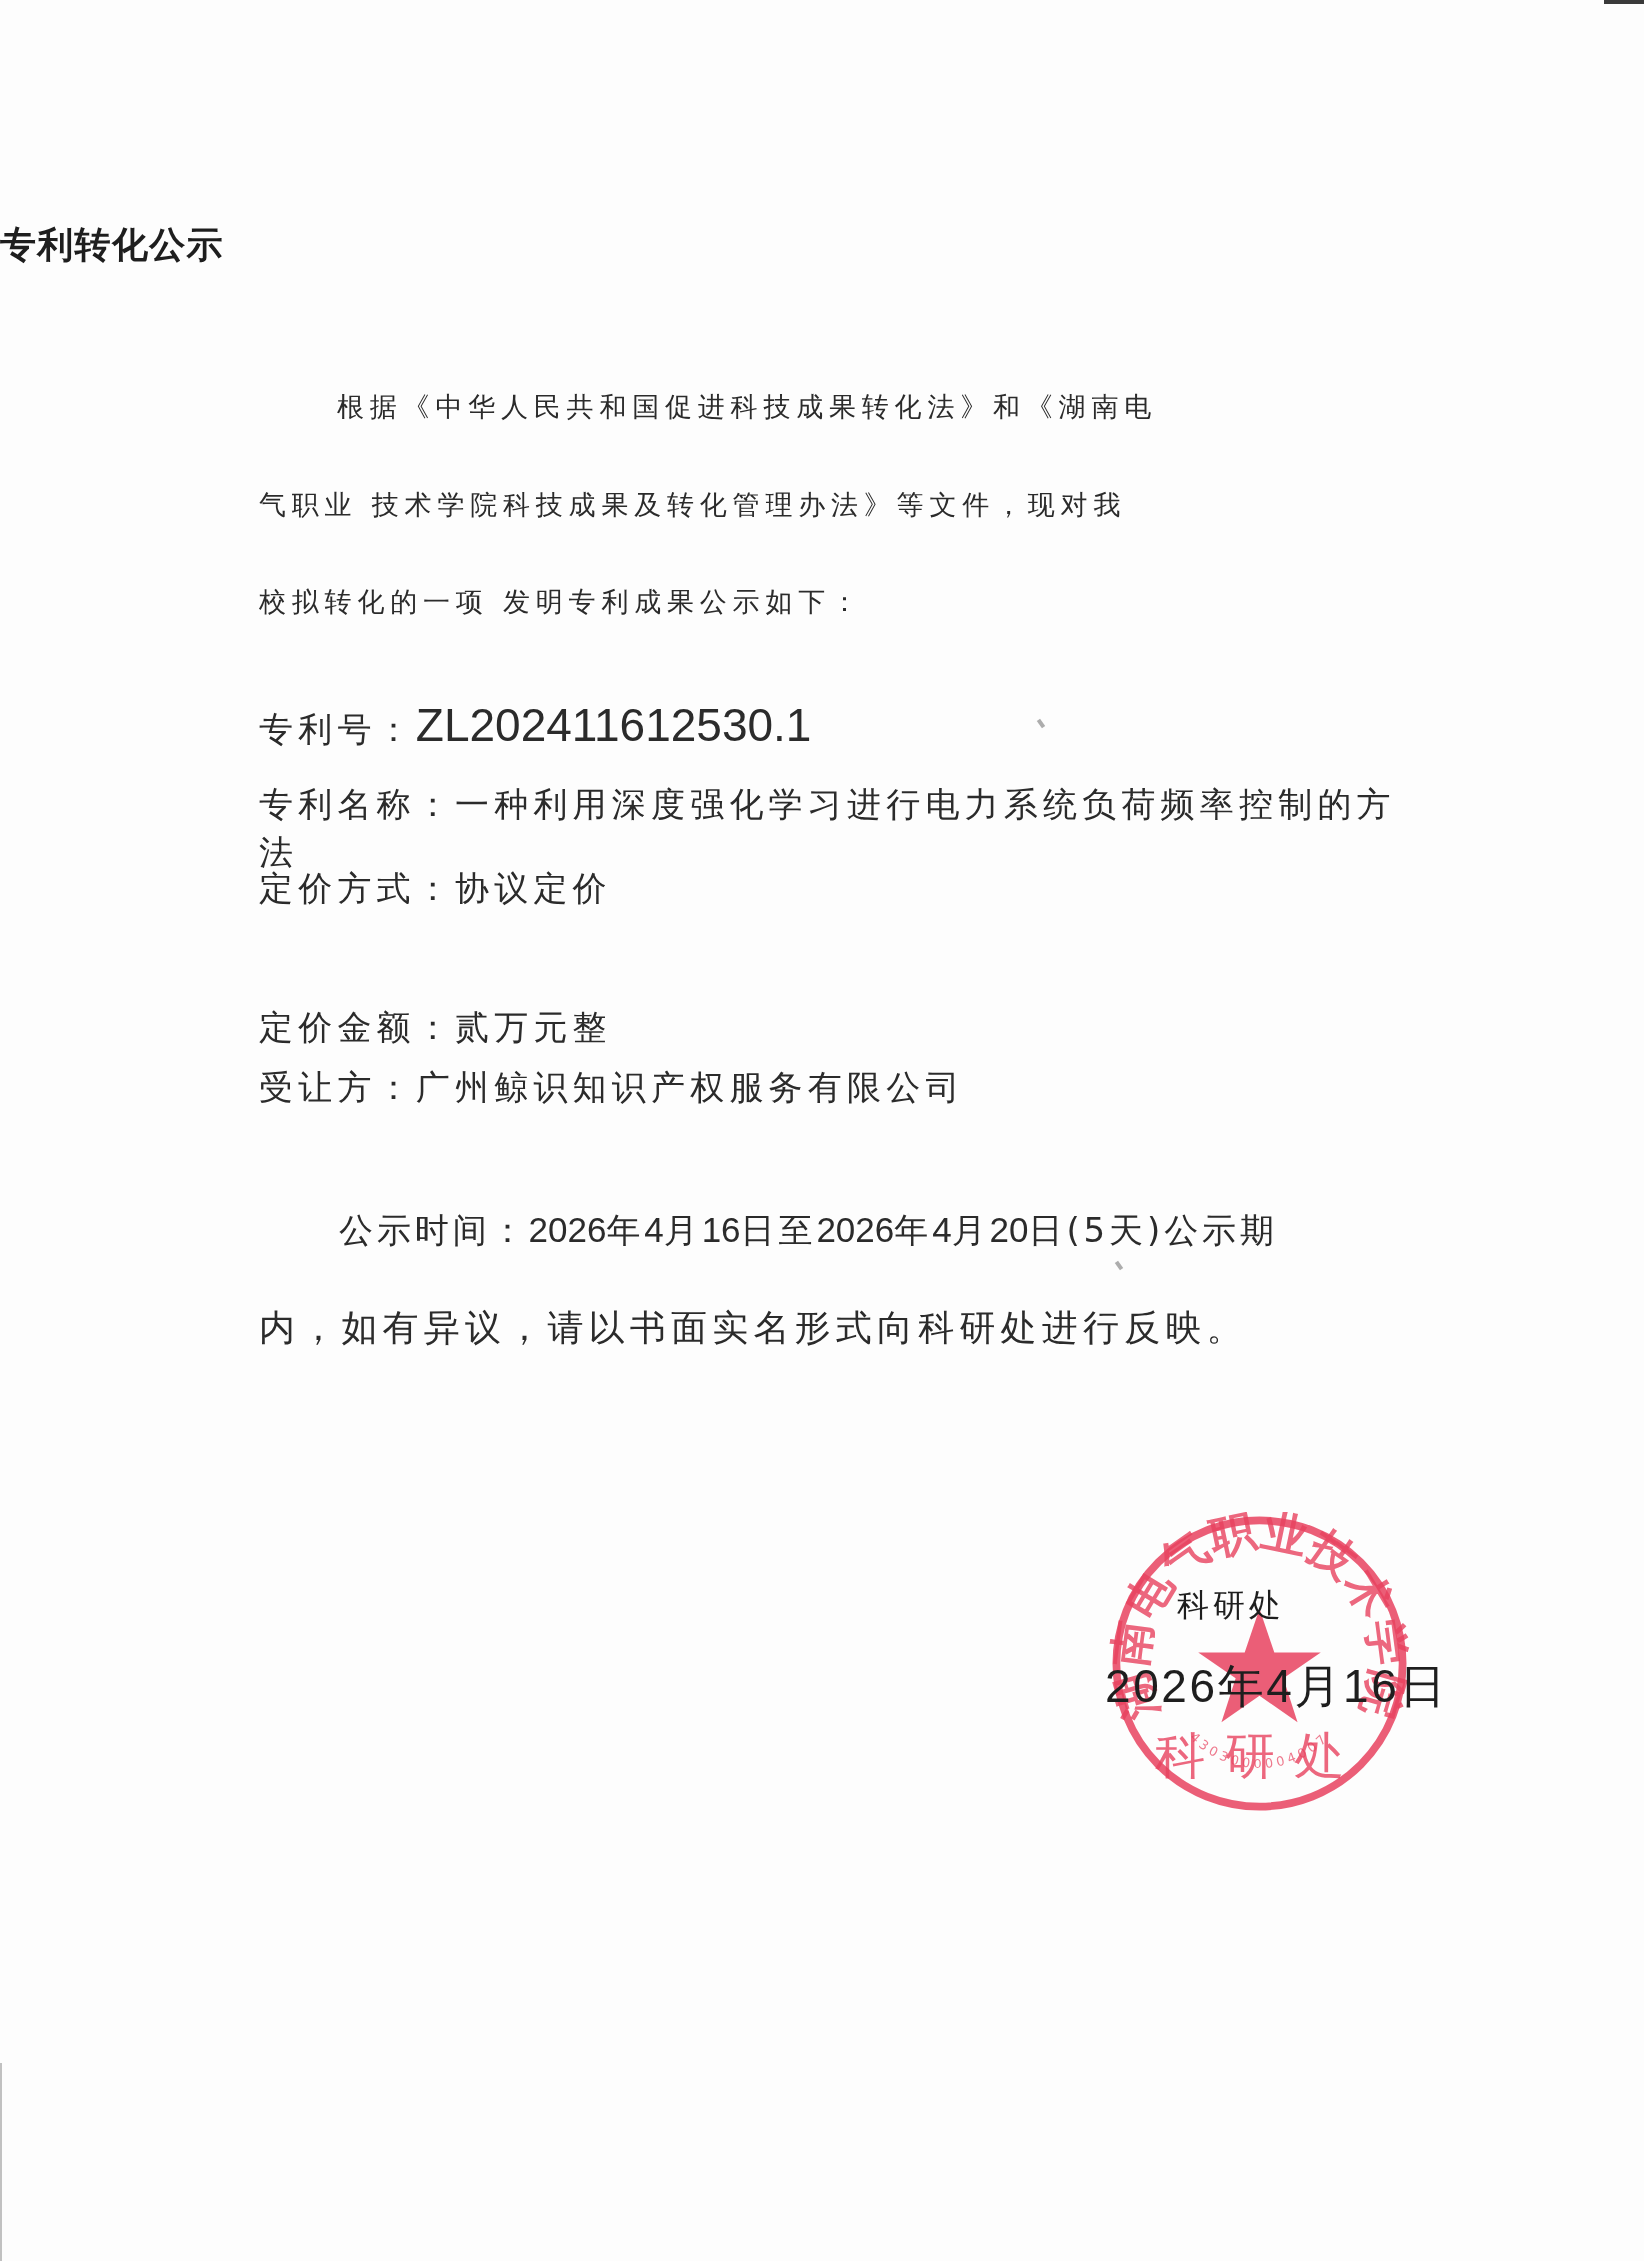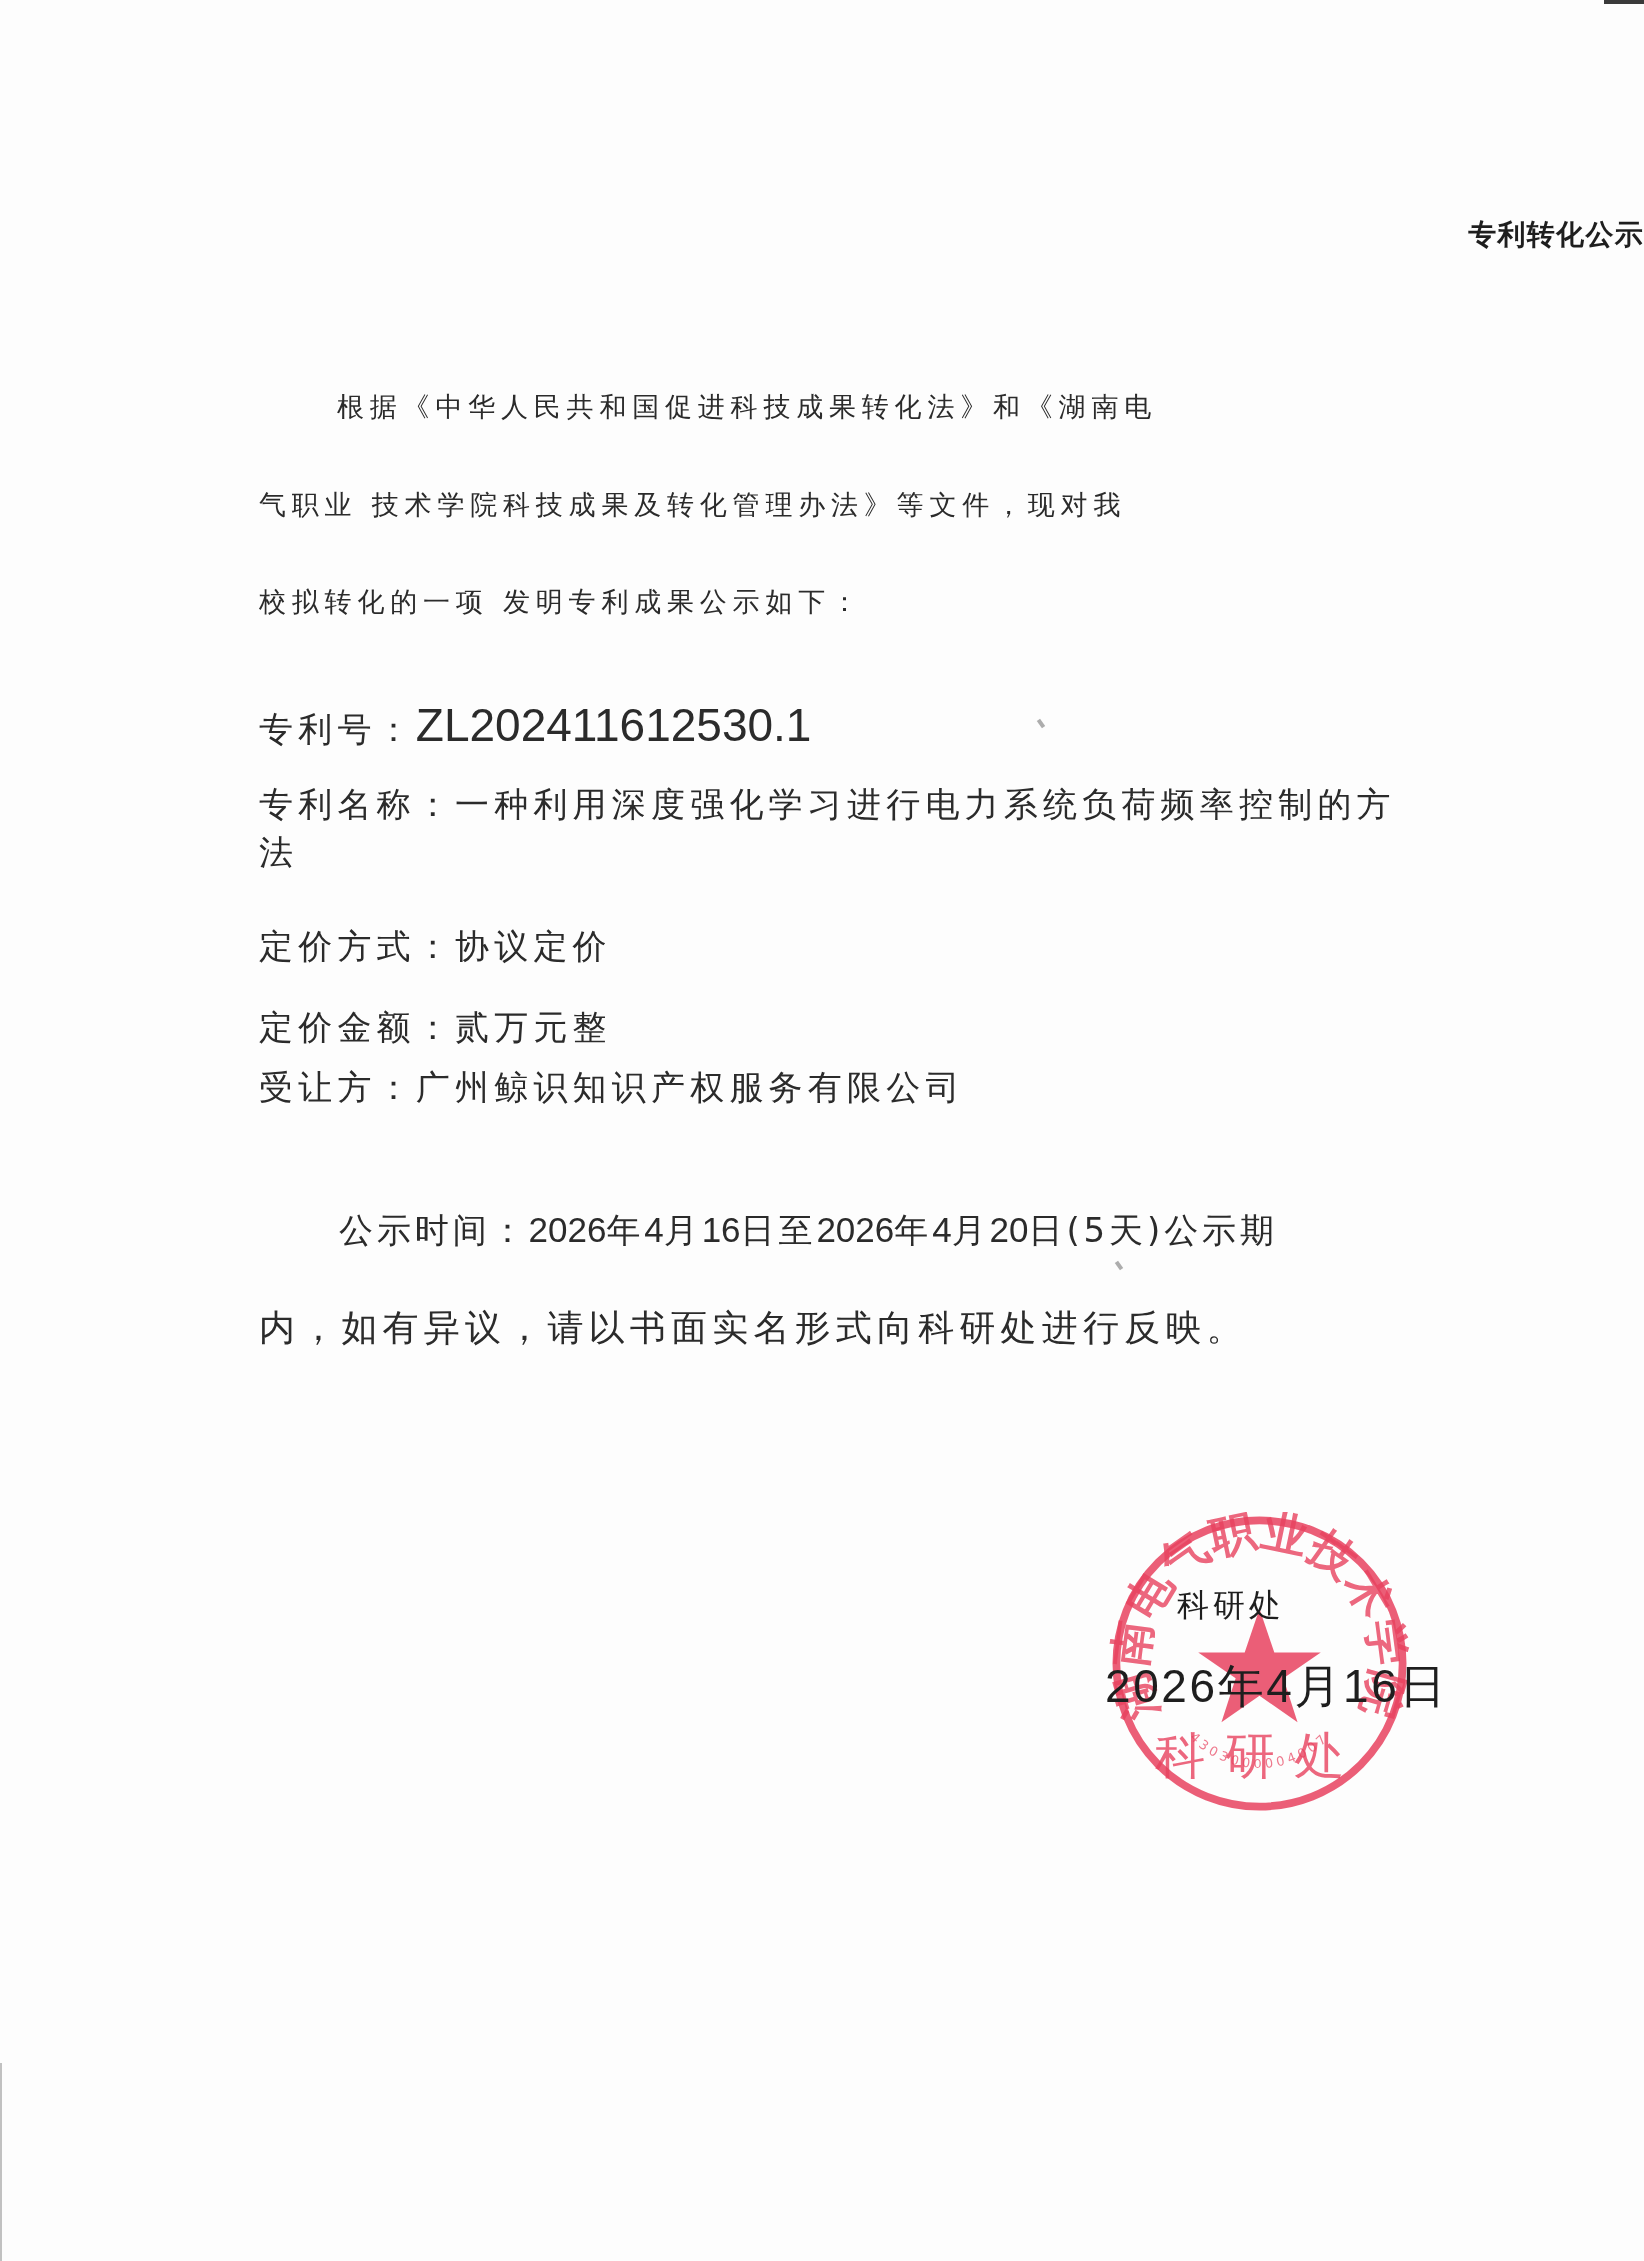--- a/index.html
+++ b/index.html
@@ -31,22 +31,22 @@
       width: 1.9px;
       height: 198px;
       background: #9a9a9a;
       opacity: 0.6;
     }
     .title {
       position: absolute;
       top: 197px;
       left: 0;
       width: 100%;
-      text-align: right;
-      font-size: 28px;
+      text-align: left;
+      font-size: 36px;
       font-weight: bold;
       letter-spacing: 1.3px;
       color: #1e1e1e;
       font-family: "DejaVu Sans", sans-serif;
     }
     .para {
       position: absolute;
       left: 259px;
       width: 1096px;
       font-size: 27px;
@@ -68,21 +68,21 @@
       font-family: "DejaVu Sans", sans-serif;
     }
     .field .val-latin {
       font-family: "Liberation Sans", sans-serif;
       letter-spacing: 0px;
       font-size: 46px;
     }
     .f-number { top: 698px; }
     .f-name { top: 782px; }
     .f-name-2 { top: 830px; }
-    .f-method { top: 924px; text-align: center; }
+    .f-method { top: 866px; text-align: center; }
     .f-amount { top: 1005px; text-align: center; }
     .f-assignee { top: 1065px; text-align: right; }
     .notice-1 { position: absolute; top: 1208px; left: 339px; font-size: 34px; letter-spacing: 3.9px; white-space: nowrap; color: #2b2b2b; font-family: "DejaVu Sans", sans-serif; }
     .notice-1 .latin { font-family: "Liberation Sans", sans-serif; letter-spacing: 0; font-size: 35px; text-align: center; }
     .notice-2 { position: absolute; top: 1304px; left: 259px; font-size: 36px; letter-spacing: 5.2px; white-space: nowrap; color: #2b2b2b; font-family: "DejaVu Sans", sans-serif; }
 
     
     .seal {
       position: absolute;
       left: 1108px;

